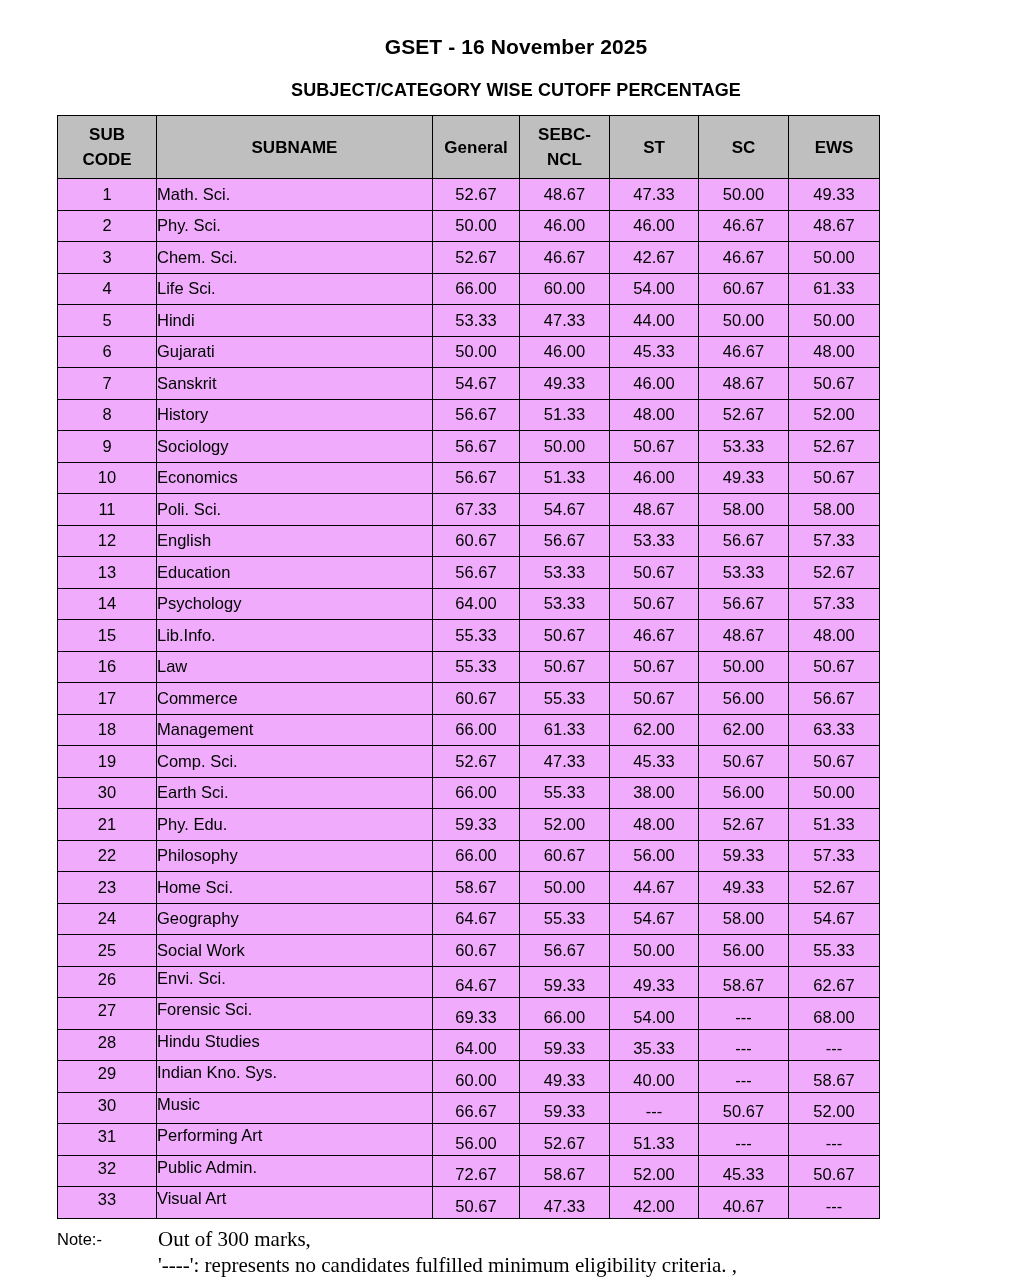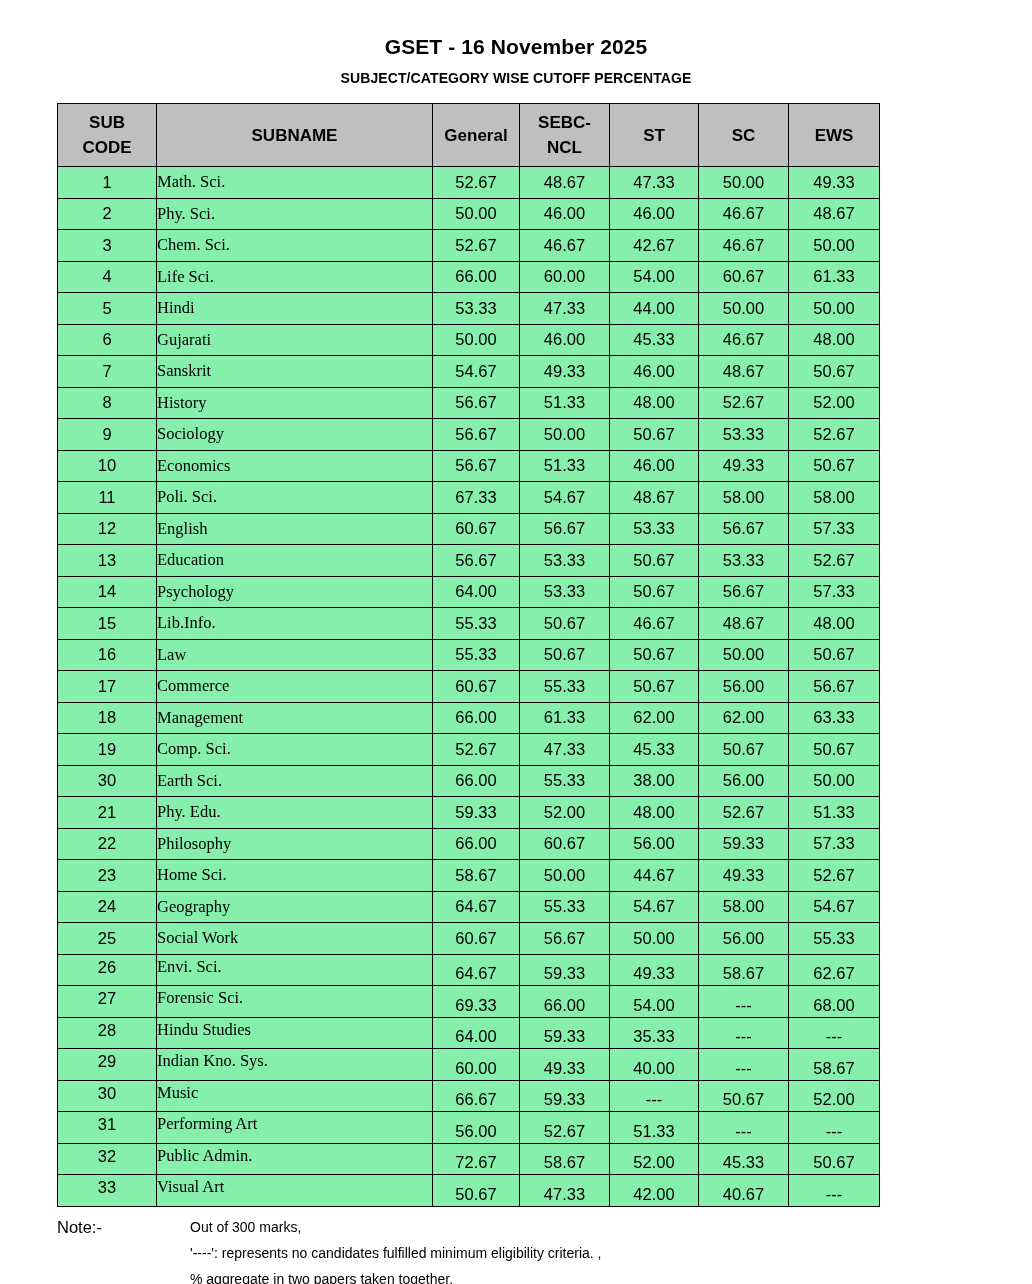--- a/index.html
+++ b/index.html
@@ -26,37 +26,37 @@
     padding-top: 34px;
     text-align: center;
   }
   .title-line1 {
     font-size: 21px;
     font-weight: bold;
     letter-spacing: 0.1px;
     line-height: 26px;
   }
   .title-line2 {
-    font-size: 14px;
+    font-size: 18px;
     font-weight: bold;
     letter-spacing: 0.1px;
     line-height: 28px;
-    margin-top: 4px;
+    margin-top: 16px;
   }
 
   
   .table-wrap {
     margin: 11px 0 0 57px;
     width: 815px;
   }
   table.cutoff {
     border-collapse: collapse;
     table-layout: fixed;
     width: 815px;
-    background: #86efac;
+    background: #f0abfc;
   }
   table.cutoff th,
   table.cutoff td {
     border: 1.6px solid #000000;
     padding: 0;
     font-size: 16.5px;
   }
 
   
   table.cutoff thead th {
@@ -84,51 +84,50 @@
     text-align: center;
     vertical-align: middle;
     font-size: 16.5px;
   }
   td.c-name {
     text-align: left;
     vertical-align: middle;
     padding-left: 6px;
     font-size: 16.5px;
     white-space: nowrap;
-    font-family: Liberation Serif, serif;
   }
   td.c-num {
     text-align: center;
     vertical-align: middle;
     font-size: 16.5px;
   }
   
   tr.raised td.c-name { vertical-align: top; padding-top: 2px; }
   tr.raised td.c-code { vertical-align: top; padding-top: 3px; }
   tr.raised td.c-num  { vertical-align: bottom; padding-bottom: 2px; }
 
   
   .notes {
     margin: 7px 0 0 57px;
     width: 900px;
   }
   .note-row {
     display: flex;
     align-items: center;
     line-height: 26px;
-    gap: 32px;
   }
   .note-label {
     width: 101px;
     flex: 0 0 101px;
     font-size: 16.5px;
   }
   .note-text {
-    font-size: 14px;
+    font-size: 21px;
     white-space: nowrap;
+    font-family: Liberation Serif, serif;
   }
 </style>
 </head>
 <body>
 
 <div class="page">
 
   <div class="titles">
     <div class="title-line1">GSET - 16 November 2025</div>
     <div class="title-line2">SUBJECT/CATEGORY WISE CUTOFF PERCENTAGE</div>

